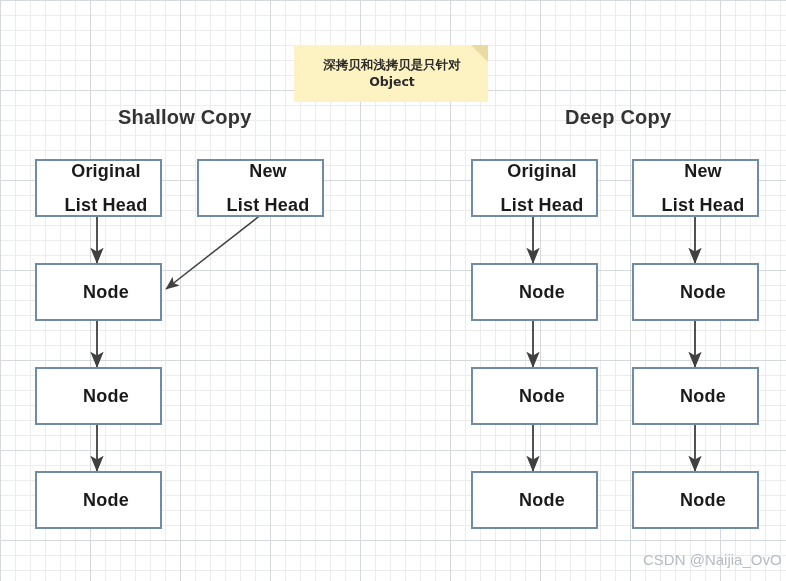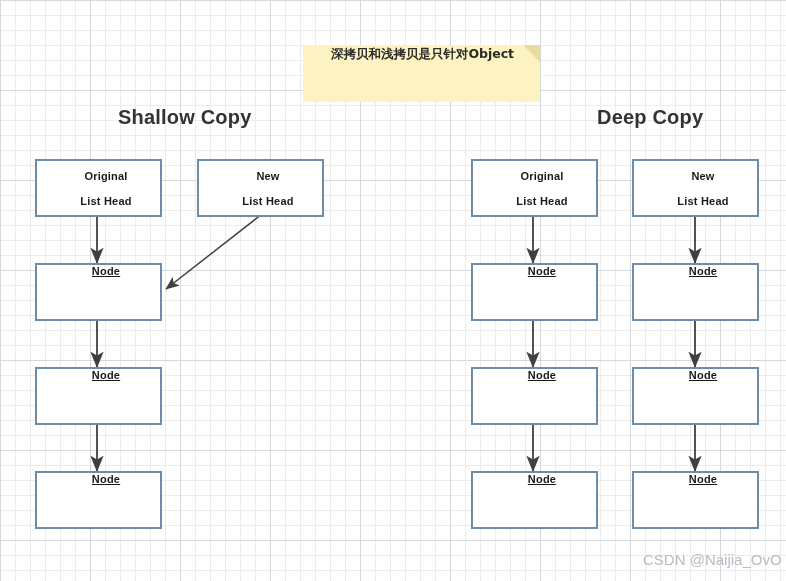--- a/index.html
+++ b/index.html
@@ -43,49 +43,49 @@
 
   .section-title {
     position: absolute;
     font-size: 20px;
     font-weight: bold;
     color: #333333;
     white-space: nowrap;
     letter-spacing: 0.2px;
   }
   #title-shallow { left: 118px; top: 106px; }
-  #title-deep    { left: 565px; top: 106px; margin-left: 32px; }
+  #title-deep    { left: 565px; top: 106px; }
 
   .box {
     position: absolute;
     box-sizing: border-box;
     background: #ffffff;
     border: 2px solid #6e8ca8;
     display: flex;
     flex-direction: column;
     align-items: center;
     justify-content: center;
     color: #1a1a1a;
-    font-size: 11px;
+    font-size: 18px;
     font-weight: bold;
     letter-spacing: 0.2px;
     padding-left: 15px;
   }
   .box .line1 { margin-bottom: 13px; }
-  .box.single { justify-content: flex-start; text-decoration: underline; }
+  .box.single { justify-content: center; }
 
   .note {
     position: absolute;
-    left: 303px;
+    left: 294px;
     top: 45px;
-    width: 237px;
+    width: 194px;
     height: 57px;
     background: #fdf3c2;
     box-sizing: border-box;
-    padding: 0 10px 0 12px;
+    padding: 11px 10px 0 12px;
   }
   .note-fold {
     position: absolute;
     right: 0;
     top: 0;
     width: 0;
     height: 0;
     border-top: 17px solid #e8daa0;
     border-left: 17px solid transparent;
   }

